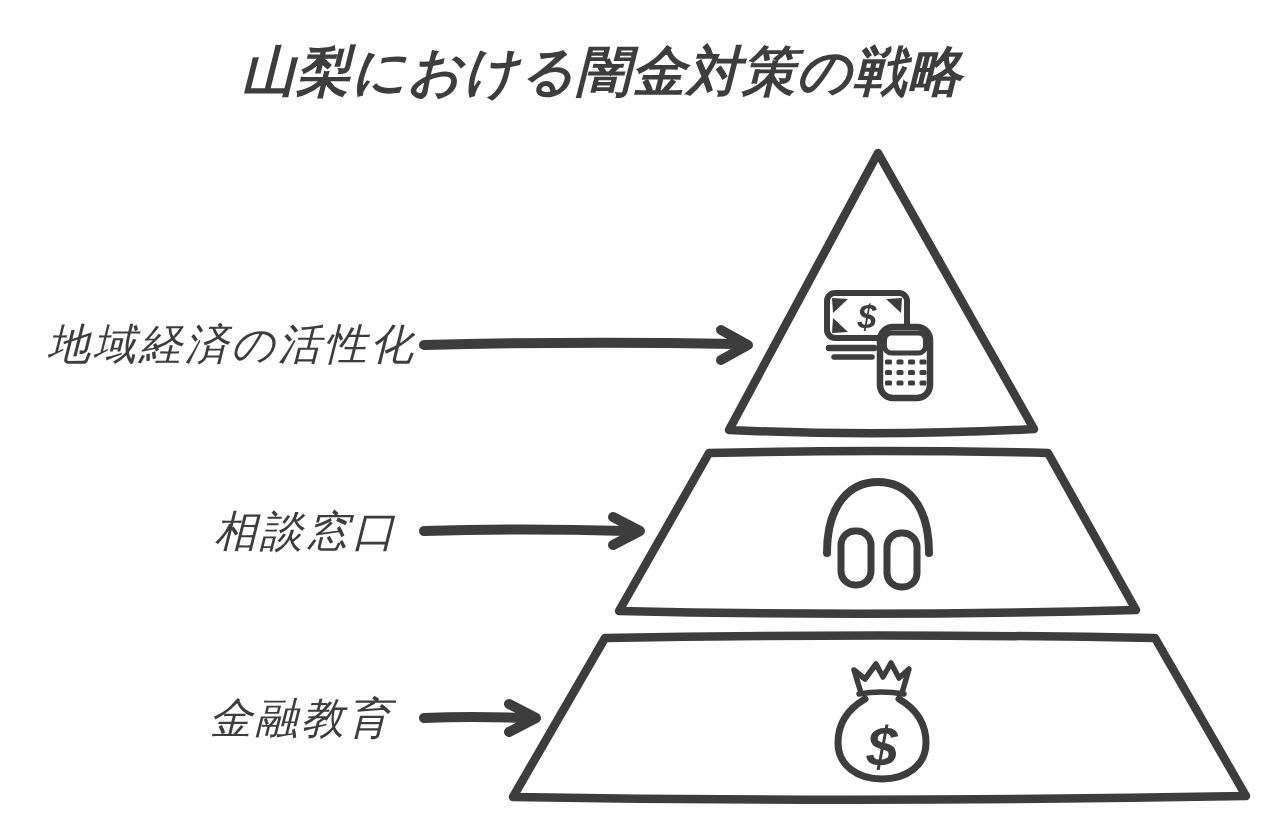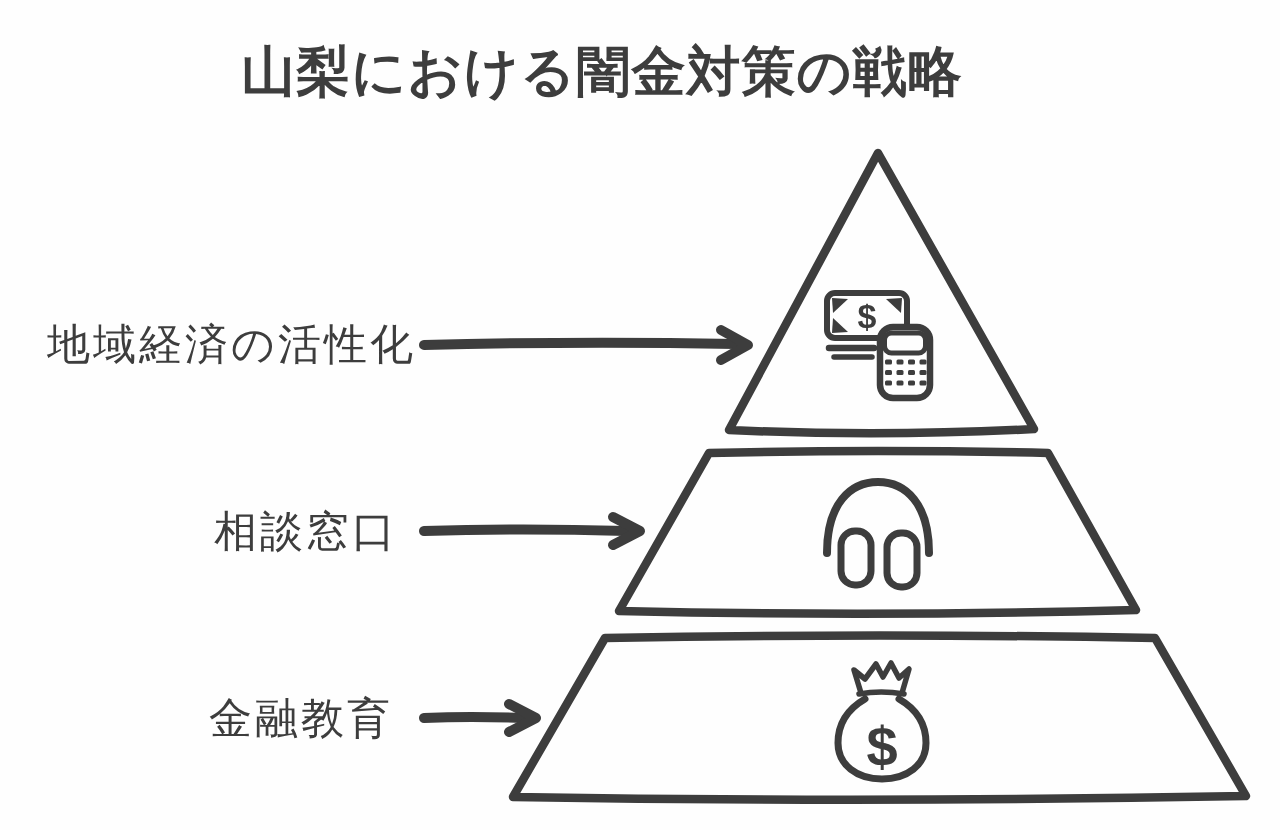--- a/index.html
+++ b/index.html
@@ -4,21 +4,21 @@
 <style>
   :root { --ink:#3d3d3d; --bg:#fefefe; }
   * { box-sizing:border-box; }
   html,body { margin:0; padding:0; }
   body {
     width:1280px; height:830px;
     background:var(--bg);
     font-family:"Liberation Sans","DejaVu Sans",sans-serif;
     overflow:hidden;
   }
-  .stage { position:relative; width:1280px; height:830px; }
+  .stage { position:relative; width:1280px; height:830px;font-style:italic; }
   svg { display:block; }
   text { fill:var(--ink); }
   .title {
     font-size:54px;
     font-weight:bold;
     letter-spacing:1px;
   }
   .tier-label {
     font-size:43px;
     font-weight:500;

